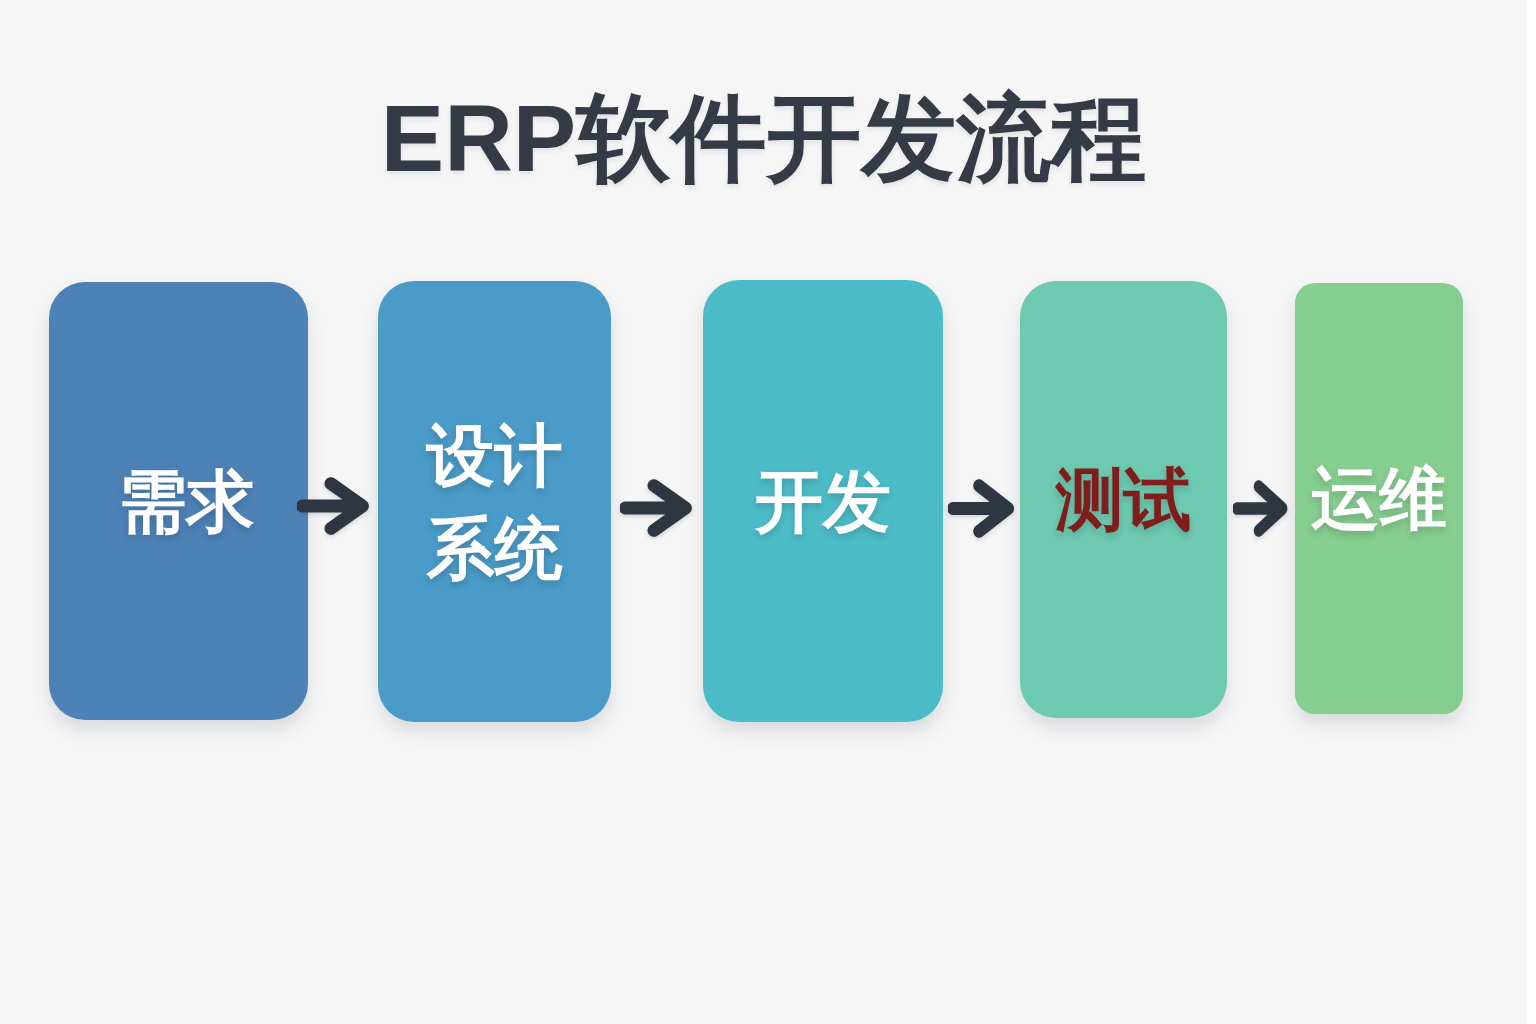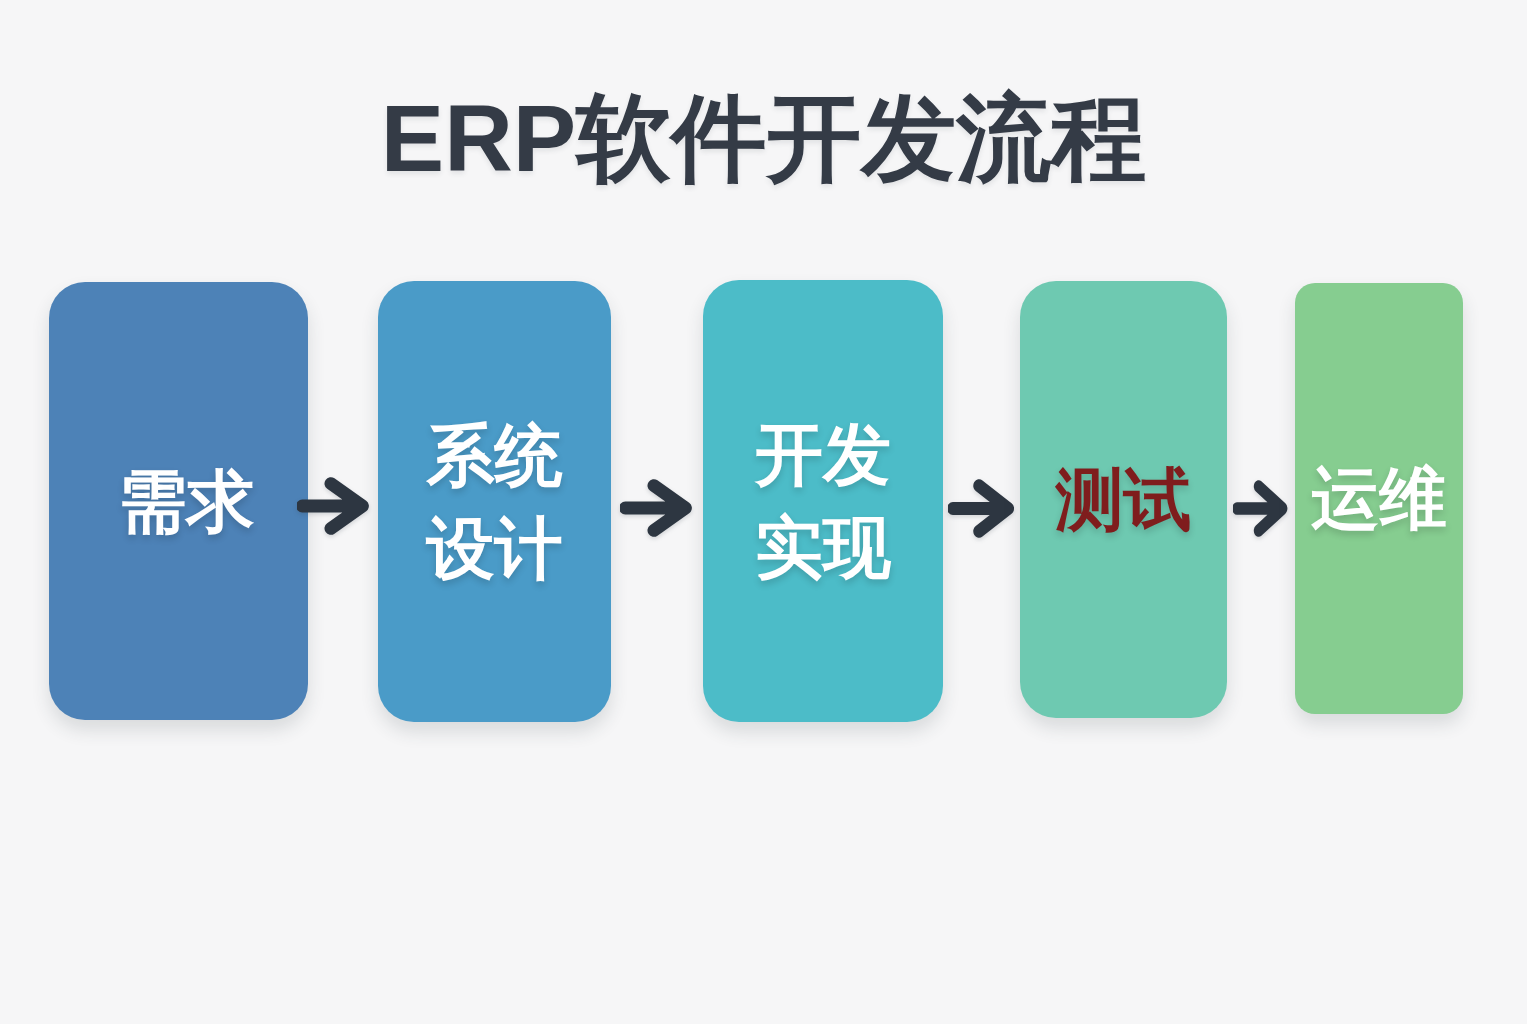--- a/index.html
+++ b/index.html
@@ -82,33 +82,32 @@
       <span class="line">需求</span>
     </div>
   </div>
 
   <svg class="arrow arrow-1" viewBox="0 0 70 60" preserveAspectRatio="none" aria-hidden="true" style="color: rgb(45, 54, 65);">
     <path d="M5 30 H46 M32 9 L62 30 L32 51"></path>
   </svg>
 
   <div class="step step-2" style="background-color: rgb(74, 155, 200);">
     <div class="step-text" style="color: rgb(255, 255, 255);">
+      <span class="line">设计</span>
       <span class="line">系统</span>
-      <span class="line">设计</span>
     </div>
   </div>
 
   <svg class="arrow arrow-2" viewBox="0 0 70 60" preserveAspectRatio="none" aria-hidden="true" style="color: rgb(45, 54, 65);">
     <path d="M5 30 H46 M32 9 L62 30 L32 51"></path>
   </svg>
 
   <div class="step step-3" style="background-color: rgb(76, 188, 200);">
     <div class="step-text" style="color: rgb(255, 255, 255);">
       <span class="line">开发</span>
-      <span class="line">实现</span>
     </div>
   </div>
 
   <svg class="arrow arrow-3" viewBox="0 0 70 60" preserveAspectRatio="none" aria-hidden="true" style="color: rgb(45, 54, 65);">
     <path d="M5 30 H46 M32 9 L62 30 L32 51"></path>
   </svg>
 
   <div class="step step-4" style="background-color: rgb(110, 201, 177);">
     <div class="step-text" style="color: #7f1d1d;">
       <span class="line">测试</span>

